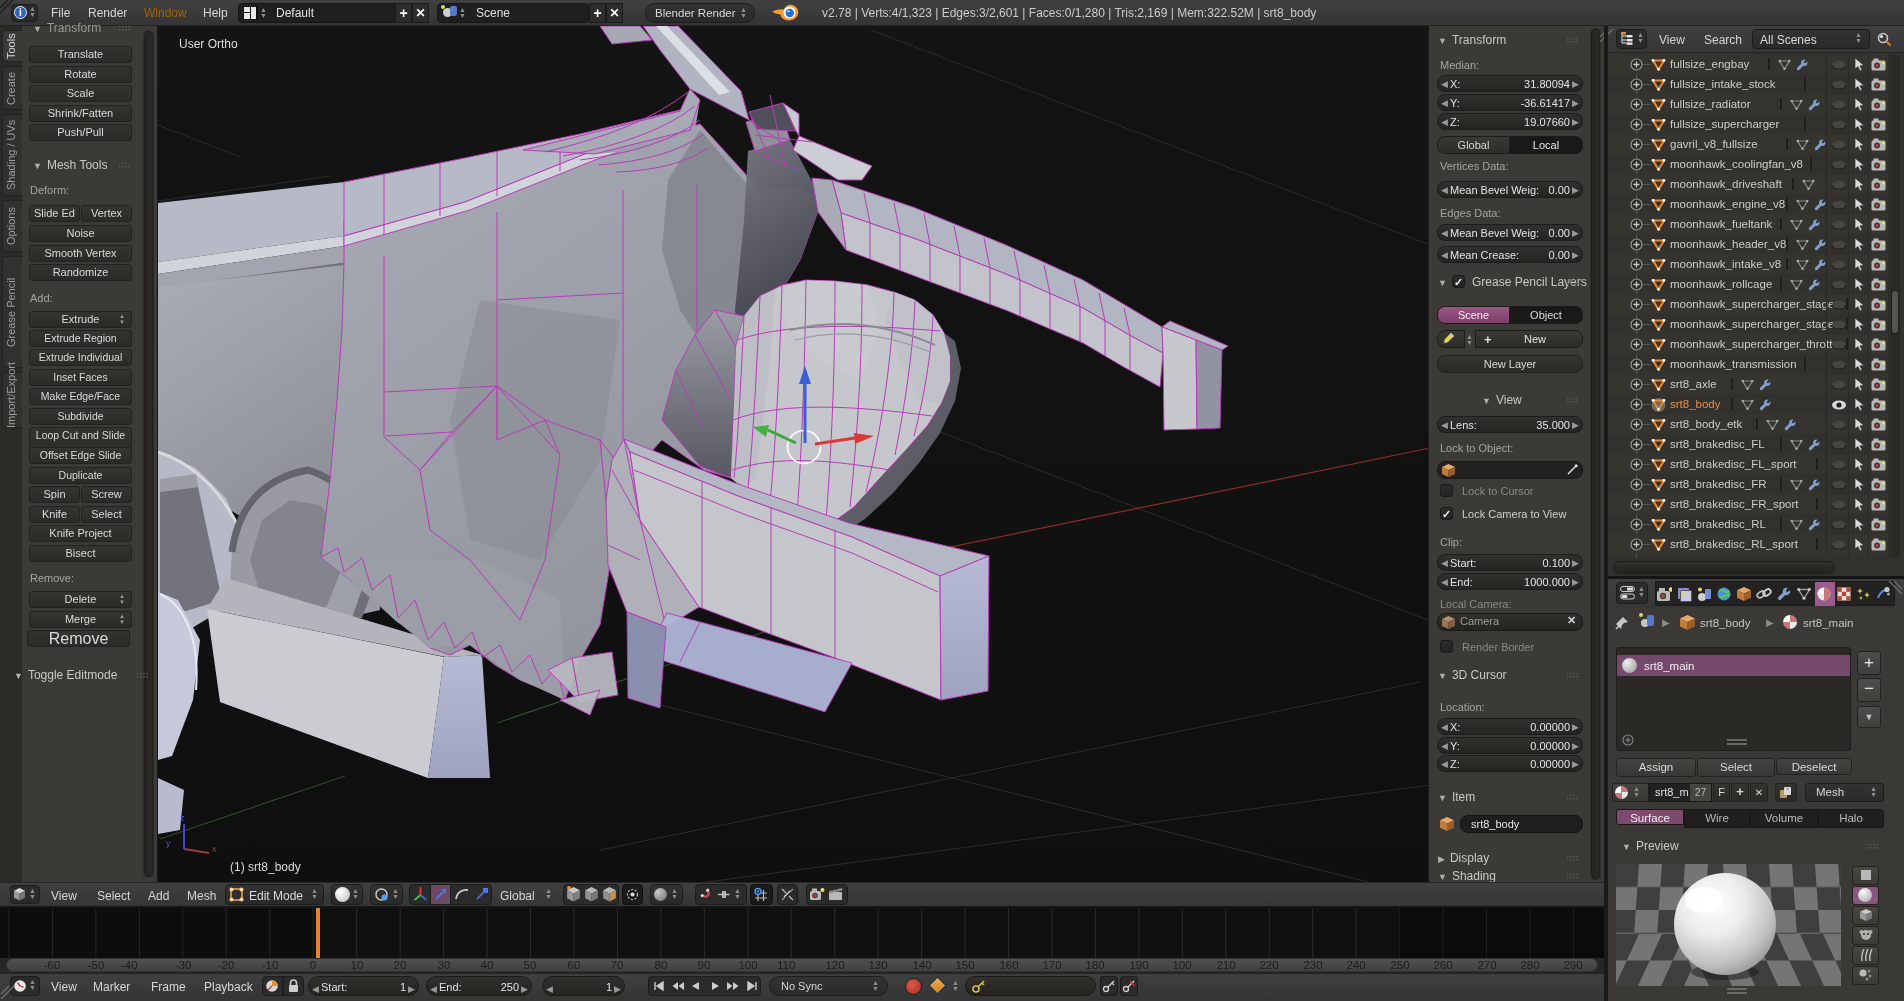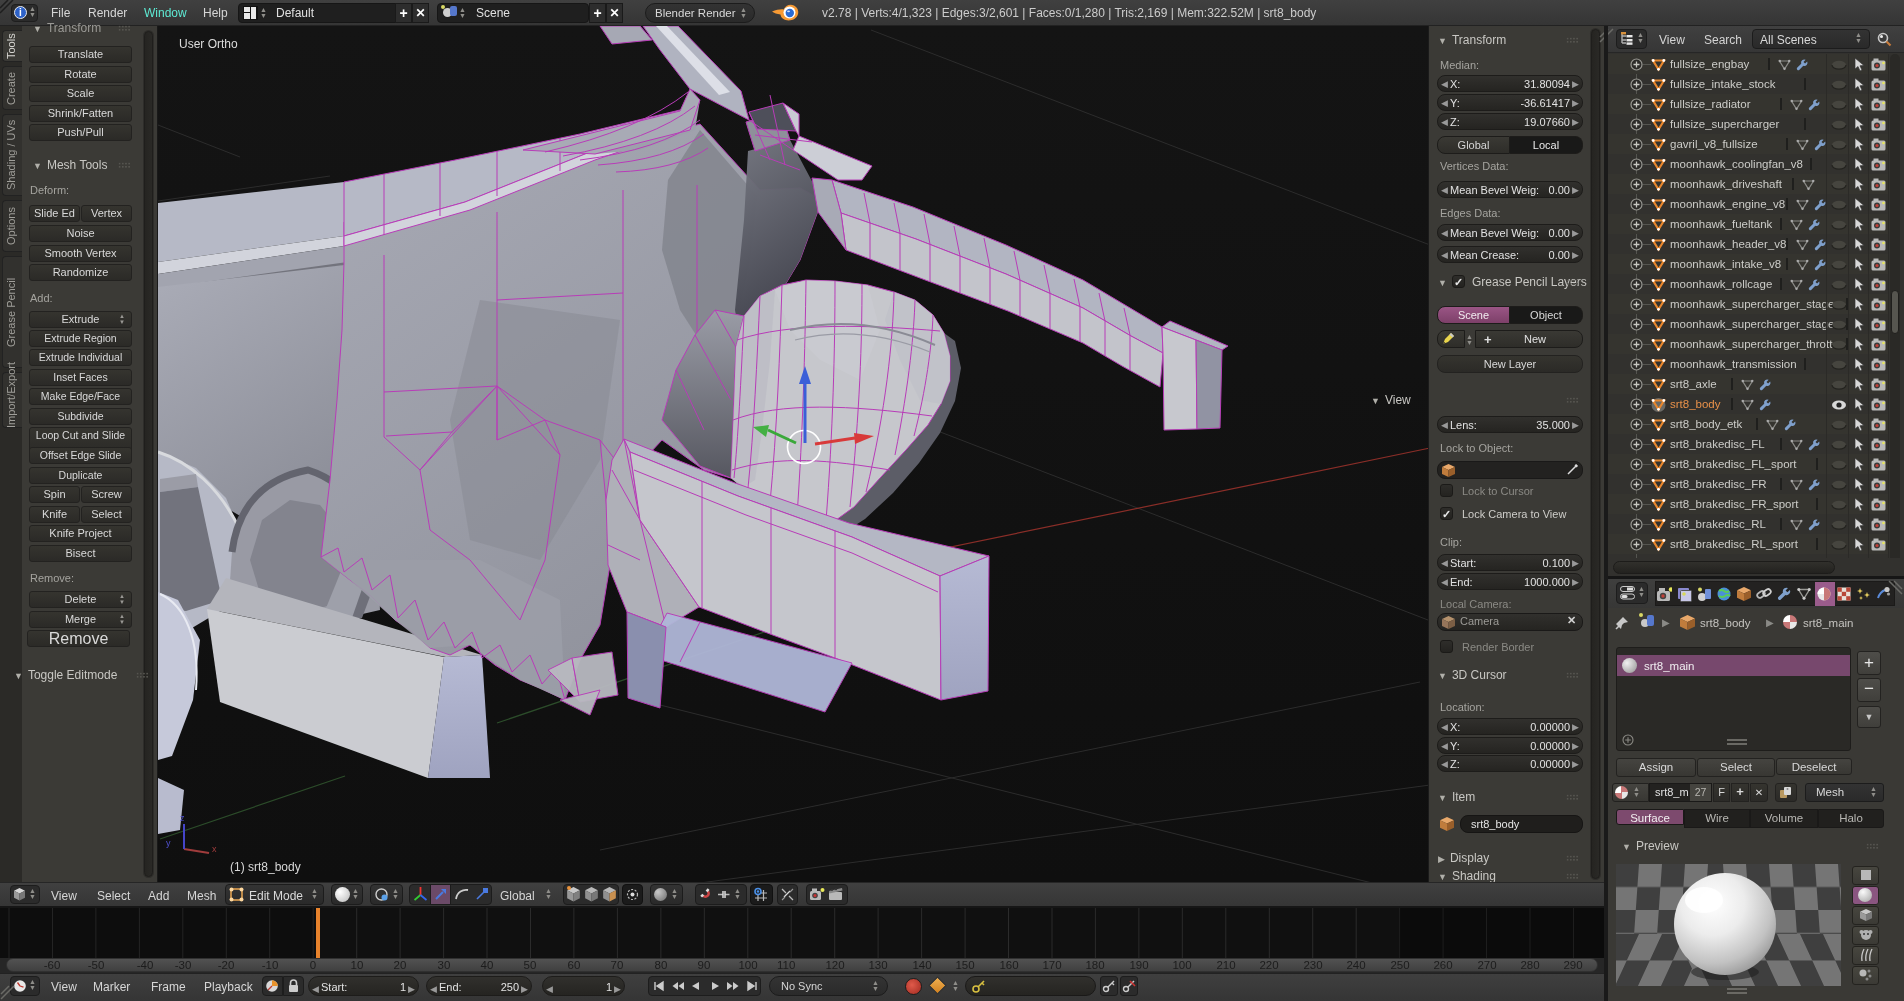--- a/index.html
+++ b/index.html
@@ -19,21 +19,21 @@
 .chk{position:absolute;width:13px;height:13px;background:linear-gradient(#2e2d2a,#242320);border:1px solid #1b1a18;border-radius:3px;color:#e8e8e8;font-size:11px;line-height:12px;text-align:center;font-weight:bold}
 .updn{position:absolute;color:#8f8e8a;font-size:7px;line-height:6px;text-align:center}
 </style></head>
 <body>
 <div class="abs" style="left:0;top:0;width:1904px;height:26px;background:linear-gradient(#404040,#353535);border-bottom:1px solid #222"></div>
 <div class="abs" style="left:11px;top:4px;width:27px;height:18px;background:#2b2b2b;border:1px solid #1e1e1e;border-radius:4px"></div>
 <div class="abs" style="left:14px;top:6px;width:13px;height:13px;border-radius:50%;background:#2e62c8;border:1.5px solid #e8e8e8;color:#fff;font-size:10px;font-weight:bold;text-align:center;line-height:11px;box-sizing:border-box">i</div>
 <div class="updn" style="left:29px;top:6px;color:#8f8e8a;font-size:7px">▲<br>▼</div>
 <div class="txt" style="left:51px;top:6px;color:#d6d6d6;font-size:12px">File</div>
 <div class="txt" style="left:88px;top:6px;color:#d6d6d6;font-size:12px">Render</div>
-<div class="txt" style="left:144px;top:6px;color:#5eead4;font-size:12px">Window</div>
+<div class="txt" style="left:144px;top:6px;color:#a16207;font-size:12px">Window</div>
 <div class="txt" style="left:203px;top:6px;color:#d6d6d6;font-size:12px">Help</div>
 <div class="abs" style="left:238px;top:3px;width:190px;height:20px;background:#1f1f1f;border:1px solid #161616;border-radius:4px"></div>
 <div class="abs" style="left:243px;top:6px;width:15px;height:14px;background:#111"></div>
 <div class="abs" style="left:244px;top:7px;width:6px;height:5px;background:#e8e8e8"></div>
 <div class="abs" style="left:251px;top:7px;width:5px;height:12px;background:#e8e8e8"></div>
 <div class="abs" style="left:244px;top:13px;width:6px;height:6px;background:#e8e8e8"></div>
 <div class="updn" style="left:260px;top:7px;color:#8f8e8a;font-size:7px">▲<br>▼</div>
 <div class="txt" style="left:276px;top:6px;color:#e0e0e0;font-size:12px">Default</div>
 <div class="btn2" style="left:395px;top:3px;width:17px;height:20px;background:#2d2d2d;border-color:#1a1a1a;color:#fff;font-size:14px;font-weight:bold;line-height:18px">+</div>
 <div class="btn2" style="left:412px;top:3px;width:17px;height:20px;background:#2d2d2d;border-color:#1a1a1a;color:#fff;font-size:12px;font-weight:bold;line-height:18px">✕</div>
@@ -319,21 +319,21 @@
     <path d="M2 12 L4 7 L10 1 L13 4 L7 10 Z" fill="#e8d44c"></path>
     <path d="M10 1 L13 4 L11.5 5.5 L8.5 2.5Z" fill="#c8c8c8"></path>
     <path d="M2 12 L4.5 11.3 L2.8 9.6Z" fill="#333"></path>
   </svg>
 <div class="updn" style="left:1466px;top:334px;color:#8f8e8a;font-size:7px">▲<br>▼</div>
 <div class="abs" style="left:1475px;top:330px;width:108px;height:18px;background:linear-gradient(#3a3934,#2e2d29);border:1px solid #1d1c1a;border-radius:0 8px 8px 0;color:#e0e0e0;font-size:11px;line-height:17px">
     <b style="position:absolute;left:8px;font-size:13px">+</b>
     <span style="position:absolute;left:48px">New</span>
   </div>
 <div class="btn" style="left:1437px;top:355px;width:146px;height:18px;line-height:17px;border-radius:8px">New Layer</div>
-<div class="hdr" style="left:1371px;top:393px"><span class="tri">▼</span>View</div>
+<div class="hdr" style="left:1482px;top:393px"><span class="tri">▼</span>View</div>
 <div class="dots" style="left:1566px;top:397px"></div>
 <div class="fld" style="left:1437px;top:416px;width:146px;height:17px">
     <span class="la">◀</span>
     <span class="ra">▶</span>
     <span class="lab">Lens:</span>
     <span class="val">35.000</span>
   </div>
 <div class="lbl" style="left:1440px;top:442px">Lock to Object:</div>
 <div class="abs" style="left:1437px;top:461px;width:146px;height:18px;background:#232220;border:1px solid #1a1918;border-radius:8px"></div>
 <svg class="abs" style="left:1442px;top:464px" width="13" height="13" viewBox="0 0 13 13">
@@ -559,21 +559,21 @@
     <line x1="1530.0" y1="0" x2="1530.0" y2="50" stroke="#2b2b2b" stroke-width="1"></line>
     <line x1="1573.5" y1="0" x2="1573.5" y2="50" stroke="#2b2b2b" stroke-width="1"></line>
     <rect x="0" y="0" width="316" height="50" fill="#000" opacity="0.15"></rect>
     <rect x="1399" y="0" width="205" height="50" fill="#000" opacity="0.30"></rect>
     <rect x="316" y="0" width="4" height="50" fill="#e8832c"></rect>
   </svg>
 <div class="abs" style="left:0;top:958px;width:1604px;height:15px;background:#262626"></div>
 <div class="abs" style="left:6px;top:958px;width:1592px;height:14px;background:linear-gradient(#525252,#404040);border:1px solid #303030;border-radius:7px"></div>
 <div class="txt" style="left:38px;top:959px;width:28px;text-align:center;color:#1c1c1c;font-size:11.5px">-60</div>
 <div class="txt" style="left:82px;top:959px;width:28px;text-align:center;color:#1c1c1c;font-size:11.5px">-50</div>
-<div class="txt" style="left:131px;top:959px;width:28px;text-align:center;color:#1c1c1c;font-size:11.5px">-40</div>
+<div class="txt" style="left:121px;top:959px;width:28px;color:#1c1c1c;font-size:11.5px">-40</div>
 <div class="txt" style="left:169px;top:959px;width:28px;text-align:center;color:#1c1c1c;font-size:11.5px">-30</div>
 <div class="txt" style="left:212px;top:959px;width:28px;text-align:center;color:#1c1c1c;font-size:11.5px">-20</div>
 <div class="txt" style="left:256px;top:959px;width:28px;text-align:center;color:#1c1c1c;font-size:11.5px">-10</div>
 <div class="txt" style="left:299px;top:959px;width:28px;text-align:center;color:#1c1c1c;font-size:11.5px">0</div>
 <div class="txt" style="left:343px;top:959px;width:28px;text-align:center;color:#1c1c1c;font-size:11.5px">10</div>
 <div class="txt" style="left:386px;top:959px;width:28px;text-align:center;color:#1c1c1c;font-size:11.5px">20</div>
 <div class="txt" style="left:430px;top:959px;width:28px;text-align:center;color:#1c1c1c;font-size:11.5px">30</div>
 <div class="txt" style="left:473px;top:959px;width:28px;text-align:center;color:#1c1c1c;font-size:11.5px">40</div>
 <div class="txt" style="left:516px;top:959px;width:28px;text-align:center;color:#1c1c1c;font-size:11.5px">50</div>
 <div class="txt" style="left:560px;top:959px;width:28px;text-align:center;color:#1c1c1c;font-size:11.5px">60</div>

